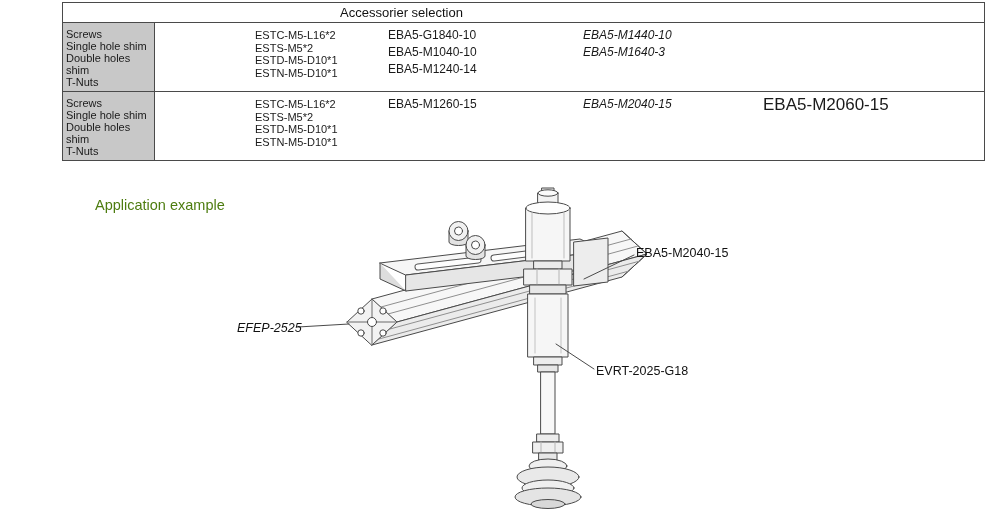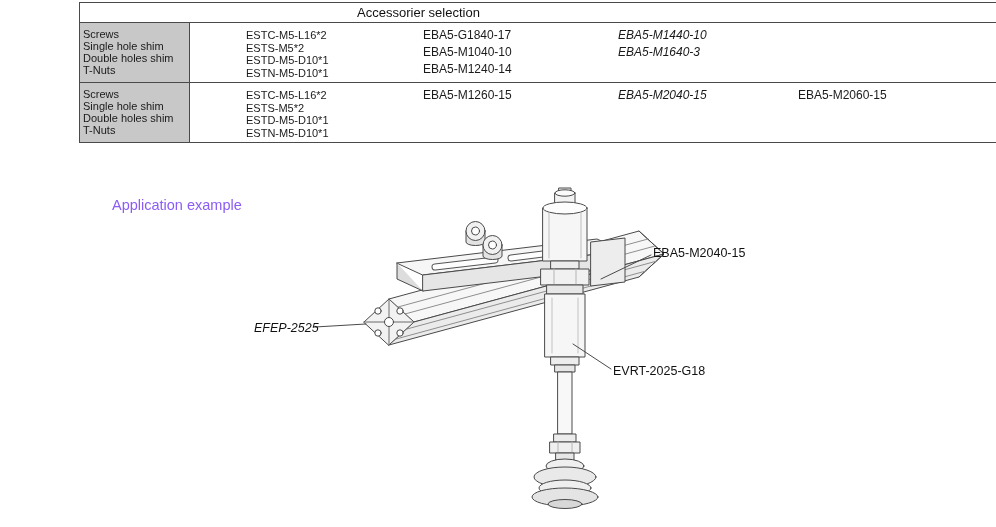--- a/index.html
+++ b/index.html
@@ -4,54 +4,54 @@
 <style>
   * { margin:0; padding:0; box-sizing:border-box; }
   html,body { width:996px; height:527px; }
   body {
     background:#ffffff;
     font-family:"Liberation Sans", sans-serif;
     color:#1a1a1a;
     position:relative;
     overflow:hidden;
   }
-  .page { position:absolute; inset:0;margin-left:17px; }
+  .page { position:absolute; inset:0; }
 
   
   .acc-table {
     position:absolute; left:62px; top:2px; width:923px;
     border:1px solid #4a4a4a;
     background:#fff;
   }
   .t-title {
     height:20px; line-height:20px;
     border-bottom:1px solid #4a4a4a;
     font-size:13px; text-align:center;
     padding-right:244px;
     color:#111;
   }
   .t-row { display:flex; min-height:57px; align-items:stretch; }
   .t-row + .t-row { border-top:1px solid #4a4a4a; }
   .cell { display:flex; flex-direction:column; justify-content:flex-start; padding-top:4px; padding-bottom:3px; }
   .c1 {
-    width:110px; background:#c8c8c8;
+    width:92px; background:#c8c8c8;
     border-right:1px solid #4a4a4a;
     font-size:11px; line-height:12px;
     padding-left:3px; padding-top:5px;
     color:#1a1a1a;
   }
-  .c2 { width:230px; font-size:11px; line-height:12.5px; padding-left:56px; padding-top:6px; }
+  .c2 { width:230px; font-size:11px; line-height:12.5px; padding-left:100px; padding-top:6px; }
   .c3 { width:195px; font-size:12px; line-height:17px; padding-left:3px; }
   .c4 { width:180px; font-size:12px; line-height:17px; padding-left:3px;font-style:italic; }
-  .c5 { flex:1;      font-size:12px; line-height:17px; padding-left:3px; }
+  .c5 { flex:1;      font-size:17px; line-height:17px; padding-left:3px; }
 
   
   .app-title {
     position:absolute; left:95px; top:197px;
-    font-size:14.5px; color:#8b5cf6;
+    font-size:14.5px; color:#4d7c0f;
   }
   .drawing {
     position:absolute; left:180px; top:185px;
     width:680px; height:342px;
   }
   .callout {
     position:absolute; font-size:12.5px; color:#111; white-space:nowrap;
   }
   .callout.bracket { left:636px; top:246px; }
   .callout.profile { left:237px; top:321px;font-style:italic; }
@@ -72,21 +72,21 @@
         <div>Double holes shim</div>
         <div>T-Nuts</div>
       </div>
       <div class="cell c2">
         <div>ESTC-M5-L16*2</div>
         <div>ESTS-M5*2</div>
         <div>ESTD-M5-D10*1</div>
         <div>ESTN-M5-D10*1</div>
       </div>
       <div class="cell c3">
-        <div>EBA5-G1840-17</div>
+        <div>EBA5-G1840-10</div>
         <div>EBA5-M1040-10</div>
         <div>EBA5-M1240-14</div>
       </div>
       <div class="cell c4">
         <div>EBA5-M1440-10</div>
         <div>EBA5-M1640-3</div>
       </div>
       <div class="cell c5"></div>
     </div>
 

